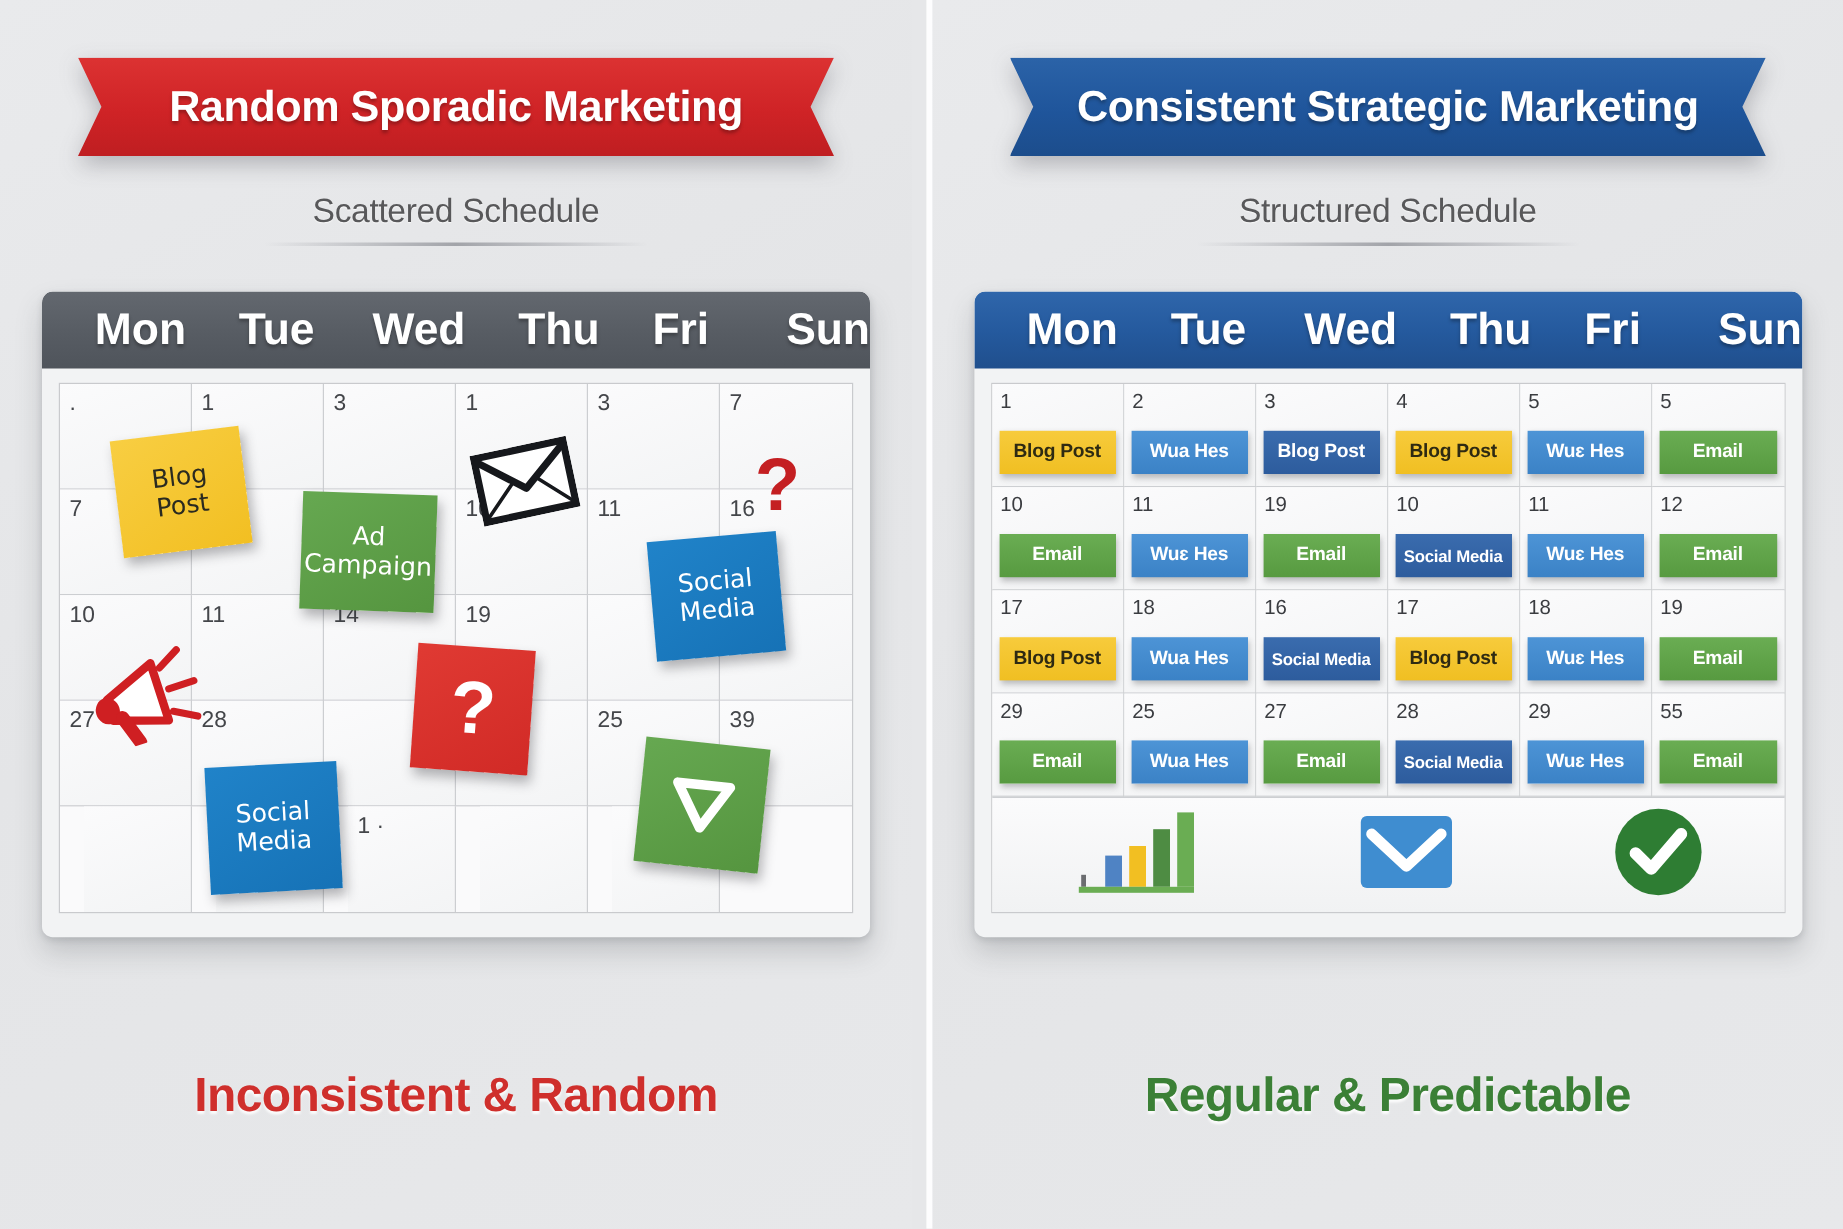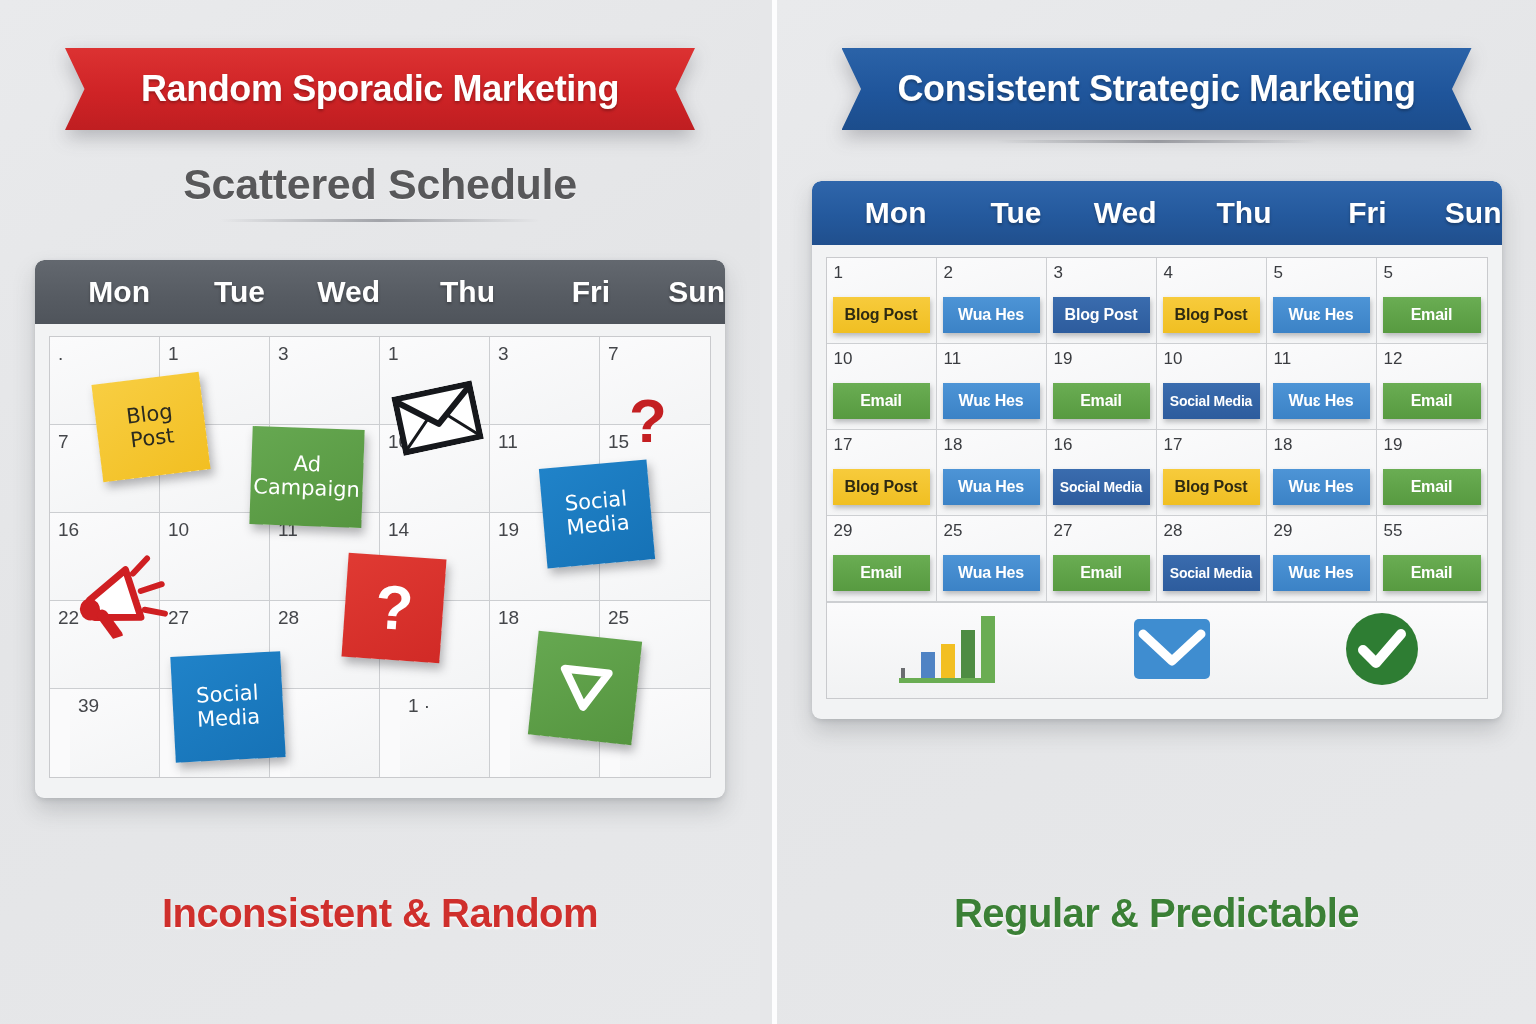--- a/index.html
+++ b/index.html
@@ -71,22 +71,22 @@
     font-size: 36px;
     font-weight: bold;
     letter-spacing: -0.4px;
     text-shadow: 0 2px 3px rgba(0,0,0,0.28);
     white-space: nowrap;
   }
 
   
   .subhead {
     margin-top: 30px;
-    font-size: 43px;
-    font-weight: bold;
+    font-size: 28px;
+    font-weight: normal;
     color: #58585a;
     letter-spacing: -0.3px;
     text-shadow: 0 1px 1px rgba(255,255,255,0.8);
   }
 
   .subhead-rule {
     margin-top: 10px;
     width: 320px;
     height: 3px;
     background: linear-gradient(90deg,
@@ -123,25 +123,26 @@
 
   .panel.left .cal-head {
     background: linear-gradient(180deg, #63686f 0%, #575c63 55%, #4f545b 100%);
   }
 
   .panel.right .cal-head {
     background: linear-gradient(180deg, #2f66ab 0%, #24599d 55%, #204f8d 100%);
   }
 
   .cal-head span {
-    text-align: right;
+    text-align: left;
     color: #ffffff;
-    font-size: 30px;
+    font-size: 37px;
     font-weight: bold;
     text-shadow: 0 2px 3px rgba(0,0,0,0.3);
+    padding-left: 44px;
   }
 
   .cal-body {
     flex: 1;
     margin: 12px 14px 10px 14px;
     position: relative;
   }
 
   
   .grid-left {
@@ -292,21 +293,20 @@
             <div class="cell">1</div>
             <div class="cell">3</div>
             <div class="cell">1</div>
             <div class="cell">3</div>
             <div class="cell">7</div>
             <div class="cell">7</div>
             <div class="cell"></div>
             <div class="cell"></div>
             <div class="cell">10</div>
             <div class="cell">11</div>
-            <div class="cell">15</div>
             <div class="cell">16</div>
             <div class="cell">10</div>
             <div class="cell">11</div>
             <div class="cell">14</div>
             <div class="cell">19</div>
             <div class="cell"></div>
             <div class="cell">22</div>
             <div class="cell">27</div>
             <div class="cell">28</div>
             <div class="cell"></div>
@@ -379,20 +379,21 @@
   </section>
 
   <section class="panel right">
 
     <div class="ribbon-wrap">
       <div class="ribbon">
         <span class="ribbon-text">Consistent Strategic Marketing</span>
       </div>
     </div>
 
+    <div class="subhead">Structured Schedule</div>
     <div class="subhead-rule"></div>
 
     <div class="calendar">
       <div class="cal-head">
         <span>Mon</span>
         <span>Tue</span>
         <span>Wed</span>
         <span>Thu</span>
         <span>Fri</span>
         <span>Sun</span>

